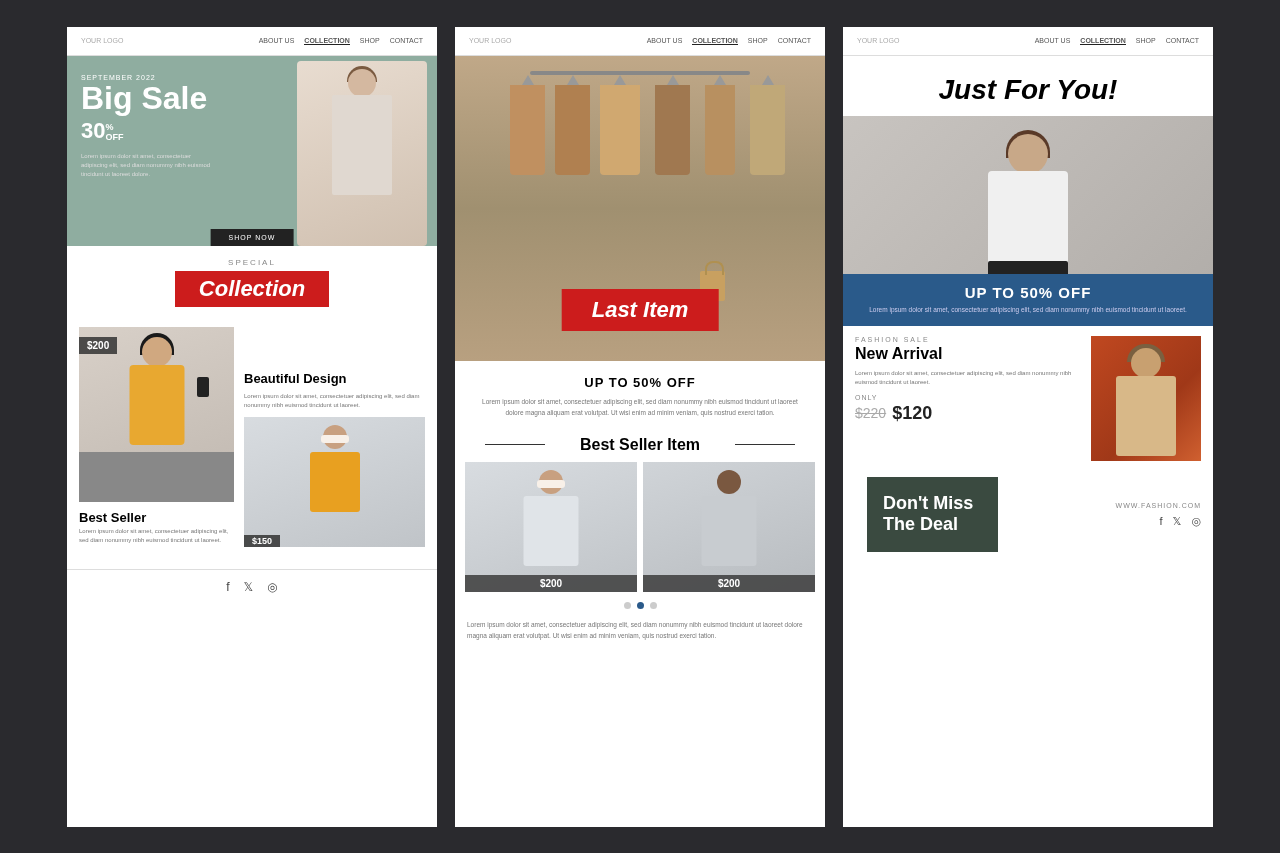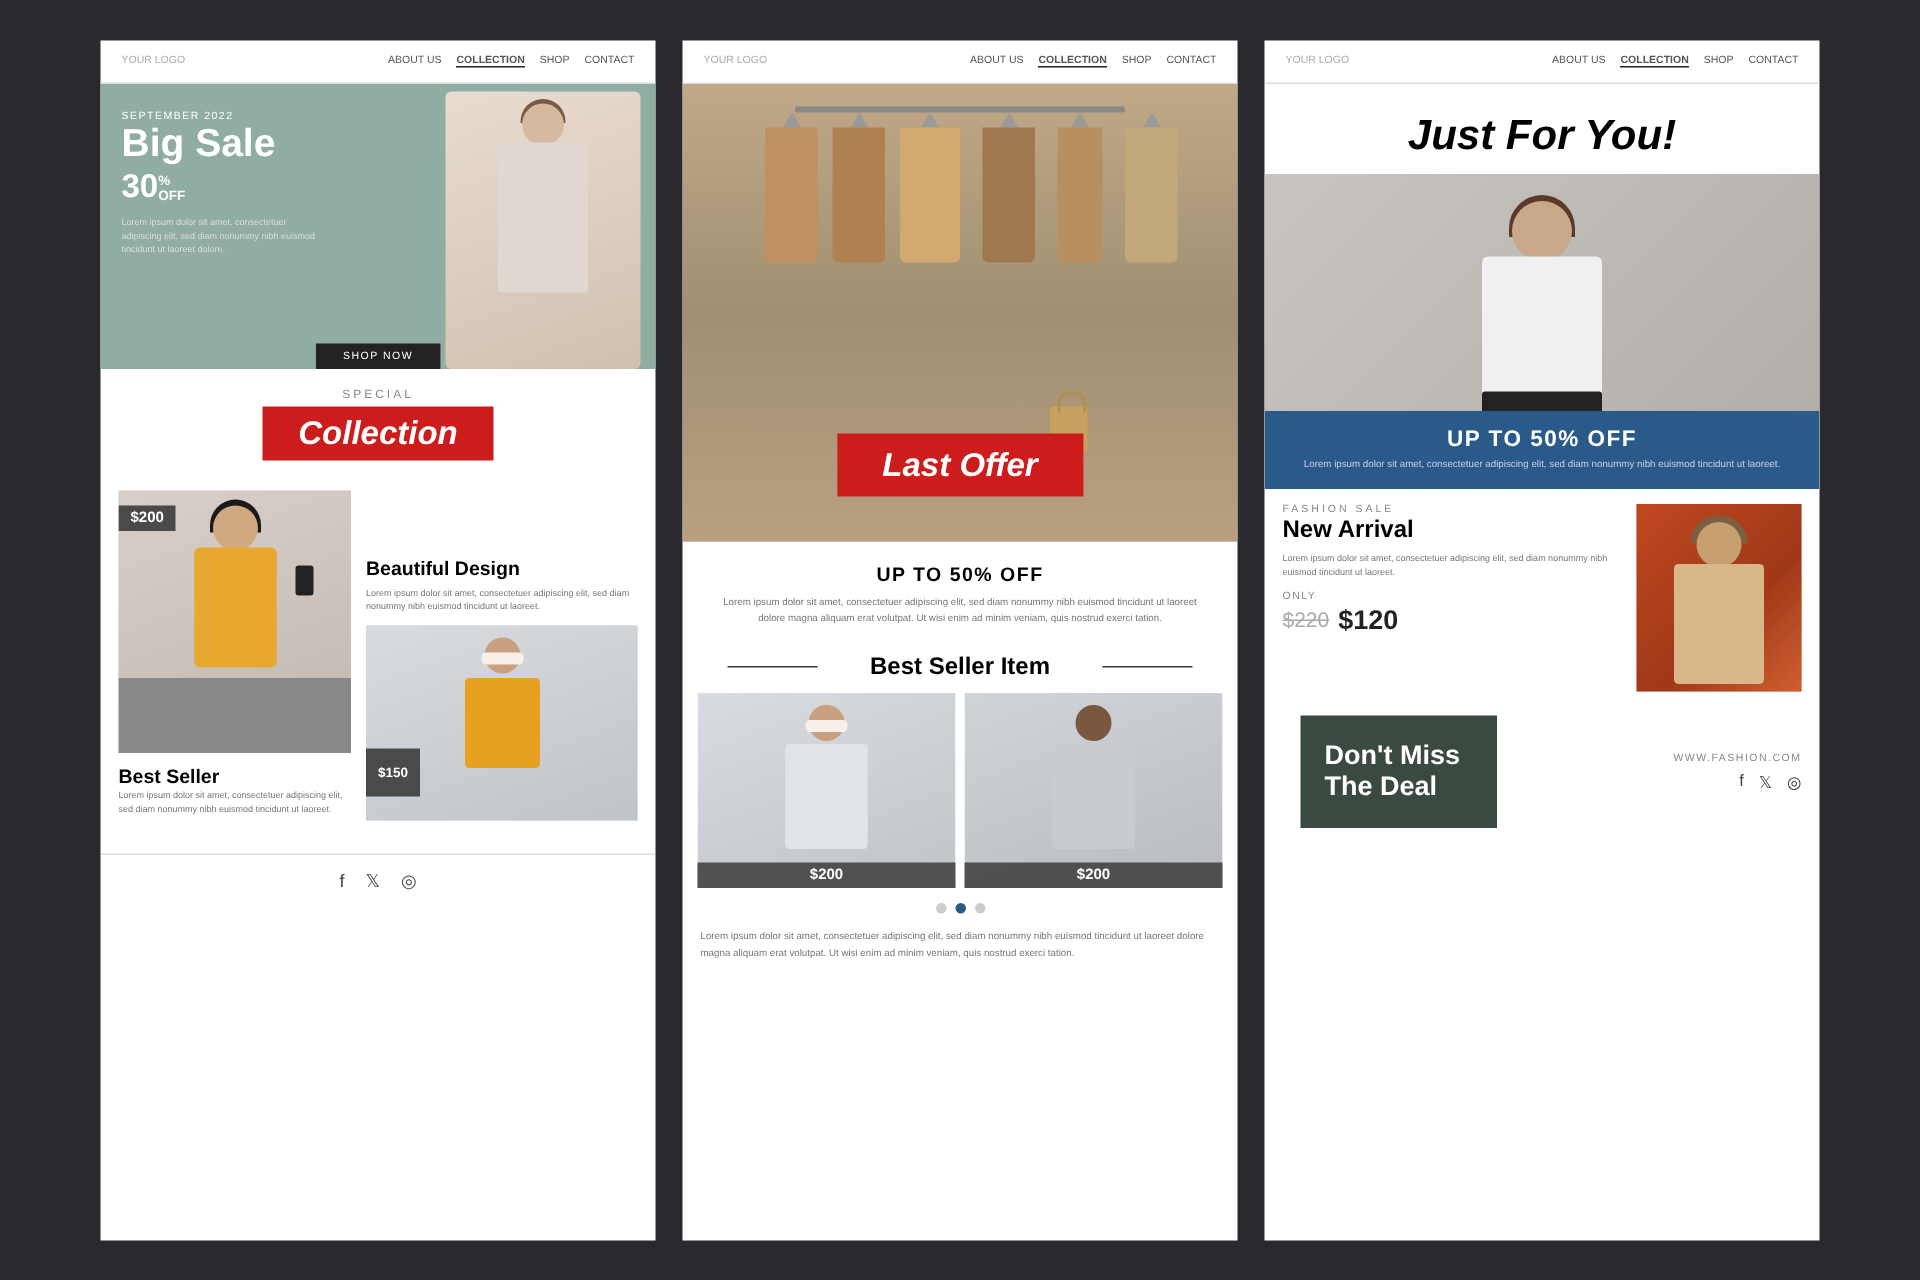--- a/index.html
+++ b/index.html
@@ -45,21 +45,21 @@
       background: #8fada0;
       overflow: hidden;
     }
     .hero1-text {
       position: absolute;
       left: 14px;
       top: 18px;
       color: white;
     }
     .hero1-text .sept { font-size: 7px; letter-spacing: 1px; }
-    .hero1-text .big-sale { font-size: 26px; font-weight: bold; line-height: 1.1; }
+    .hero1-text .big-sale { font-size: 32px; font-weight: bold; line-height: 1.1; }
     .hero1-text .pct { font-size: 22px; font-weight: bold; }
     .hero1-text .lorem { font-size: 6px; margin-top: 8px; line-height: 1.5; max-width: 130px; color: #ddd; }
 
     .shop-now-btn {
       position: absolute;
       bottom: 0; left: 50%; transform: translateX(-50%);
       background: #222;
       color: white;
       font-size: 7px;
       padding: 5px 18px;
@@ -131,26 +131,26 @@
     .prod-right .mini-img {
       margin-top: 6px;
       width: 100%;
       height: 130px;
       background: #b8ccd4;
       position: relative;
       overflow: hidden;
     }
     .mini-price-tag {
       position: absolute;
-      bottom: 16px; left: 0;
+      bottom: 0; left: 0;
       background: rgba(50,50,50,0.85);
       color: white;
       font-size: 9px;
       font-weight: bold;
-      padding: 11px 8px;
+      padding: 1px 8px;
     }
 
     .best-seller-section {
       padding: 6px 12px 4px;
     }
     .best-seller-section h3 {
       font-size: 13px;
       font-weight: bold;
       margin-bottom: 2px;
     }
@@ -786,21 +786,21 @@
       <div style="position:absolute;top:19px;left:250px;">
         <div class="hanger-hook"></div>
         <div class="cloth-piece" style="background:#b89060;width:30px;"></div>
       </div>
       <div style="position:absolute;top:19px;left:295px;">
         <div class="hanger-hook"></div>
         <div class="cloth-piece" style="background:#c0a878;"></div>
       </div>
       <div class="shopping-bag"></div>
     </div>
-    <div class="last-offer-banner">Last Offer</div>
+    <div class="last-offer-banner">Last Item</div>
   </div>
 
   <div class="up-to-section">
     <h3>UP TO 50% OFF</h3>
     <p>Lorem ipsum dolor sit amet, consectetuer adipiscing elit, sed diam nonummy nibh euismod tincidunt ut laoreet dolore magna aliquam erat volutpat. Ut wisi enim ad minim veniam, quis nostrud exerci tation.</p>
   </div>
 
   <div class="best-seller-title">Best Seller Item</div>
 
   <div class="product-grid">

